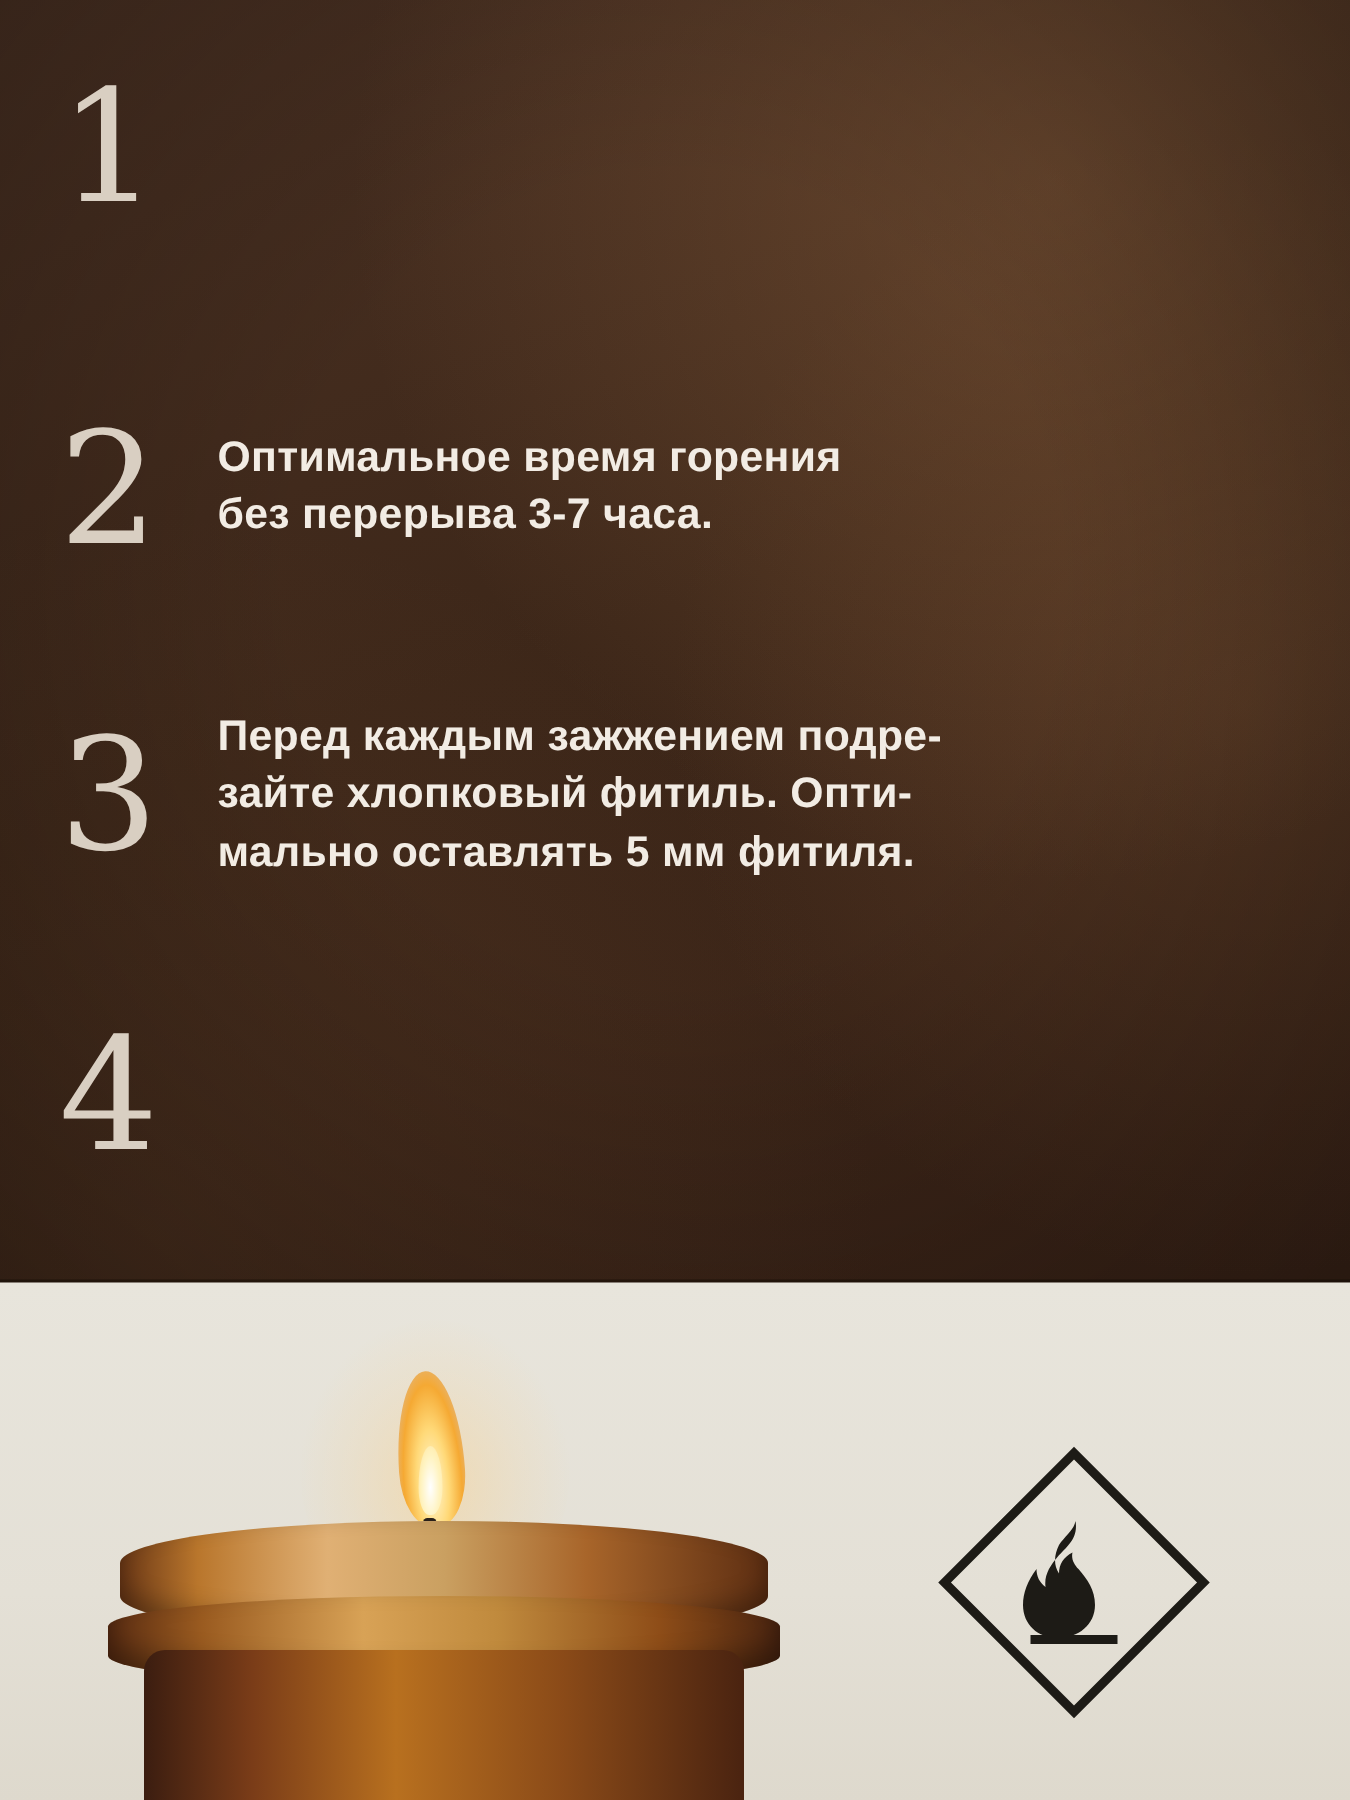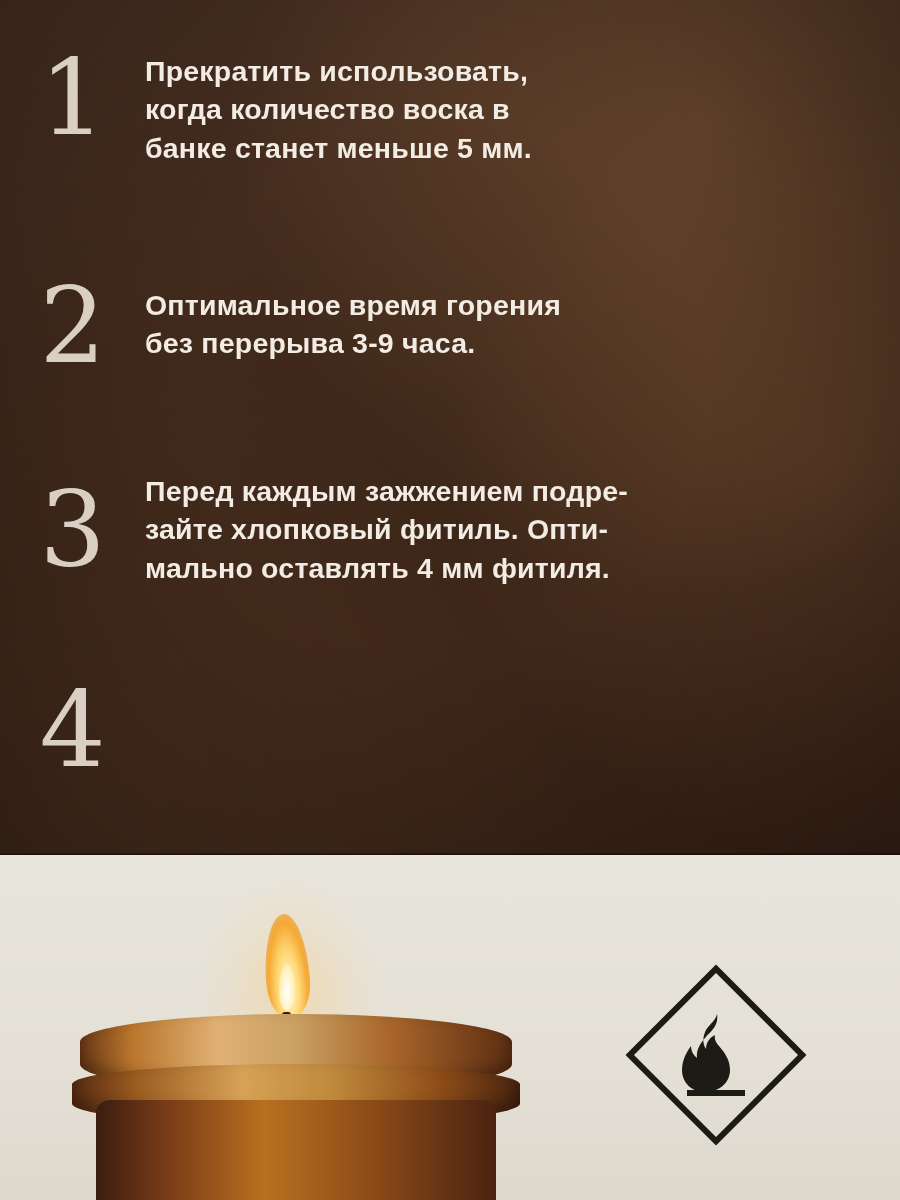--- a/index.html
+++ b/index.html
@@ -237,36 +237,33 @@
 
 <div class="page">
 
   <div class="instructions-panel">
     <div class="panel-vignette"></div>
 
     <div class="steps">
 
       <div class="step" id="step-1">
         <div class="step-number">1</div>
-        <div class="step-text">Прекратить использовать,
-когда количество воска в
-банке станет меньше 5 мм.</div>
       </div>
 
       <div class="step" id="step-2">
         <div class="step-number">2</div>
         <div class="step-text">Оптимальное время горения
-без перерыва 3-9 часа.</div>
+без перерыва 3-7 часа.</div>
       </div>
 
       <div class="step" id="step-3">
         <div class="step-number">3</div>
         <div class="step-text">Перед каждым зажжением подре-
 зайте  хлопковый фитиль. Опти-
-мально оставлять 4 мм фитиля.</div>
+мально оставлять 5 мм фитиля.</div>
       </div>
 
       <div class="step" id="step-4">
         <div class="step-number">4</div>
       </div>
 
     </div>
   </div>
 
   <div class="panel-divider"></div>

